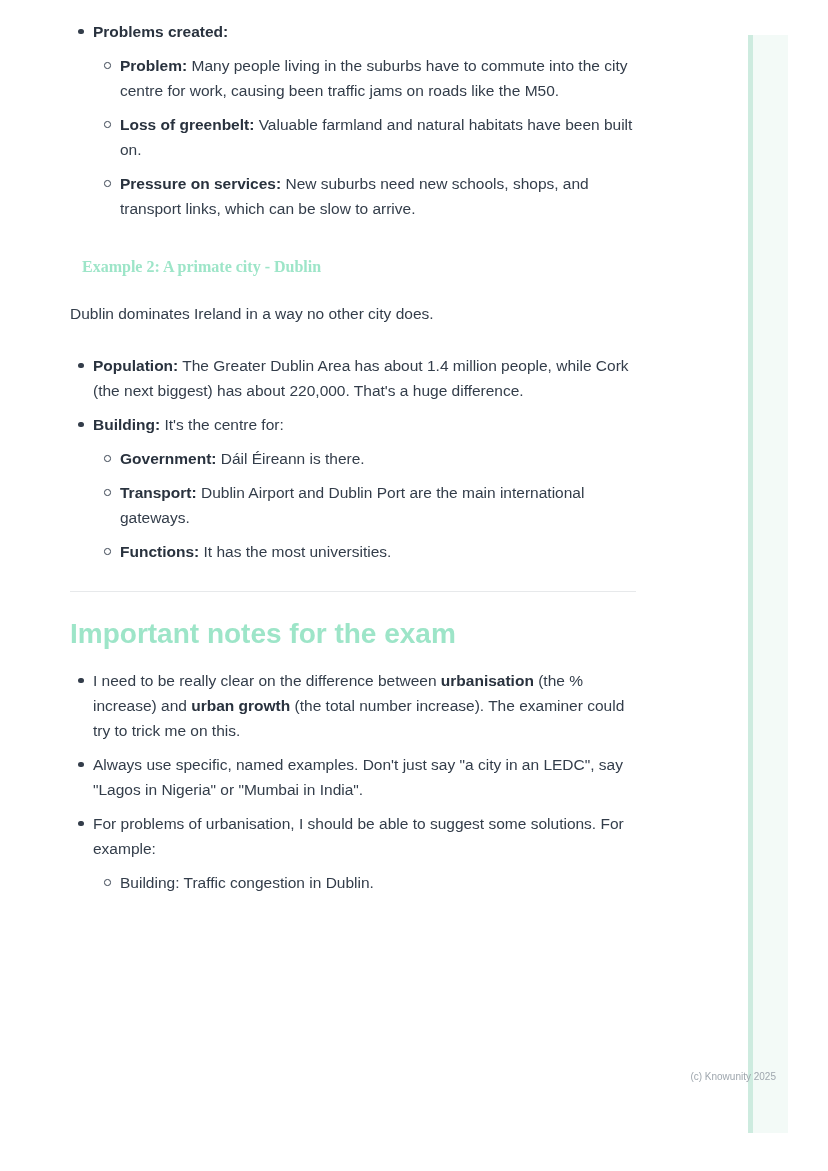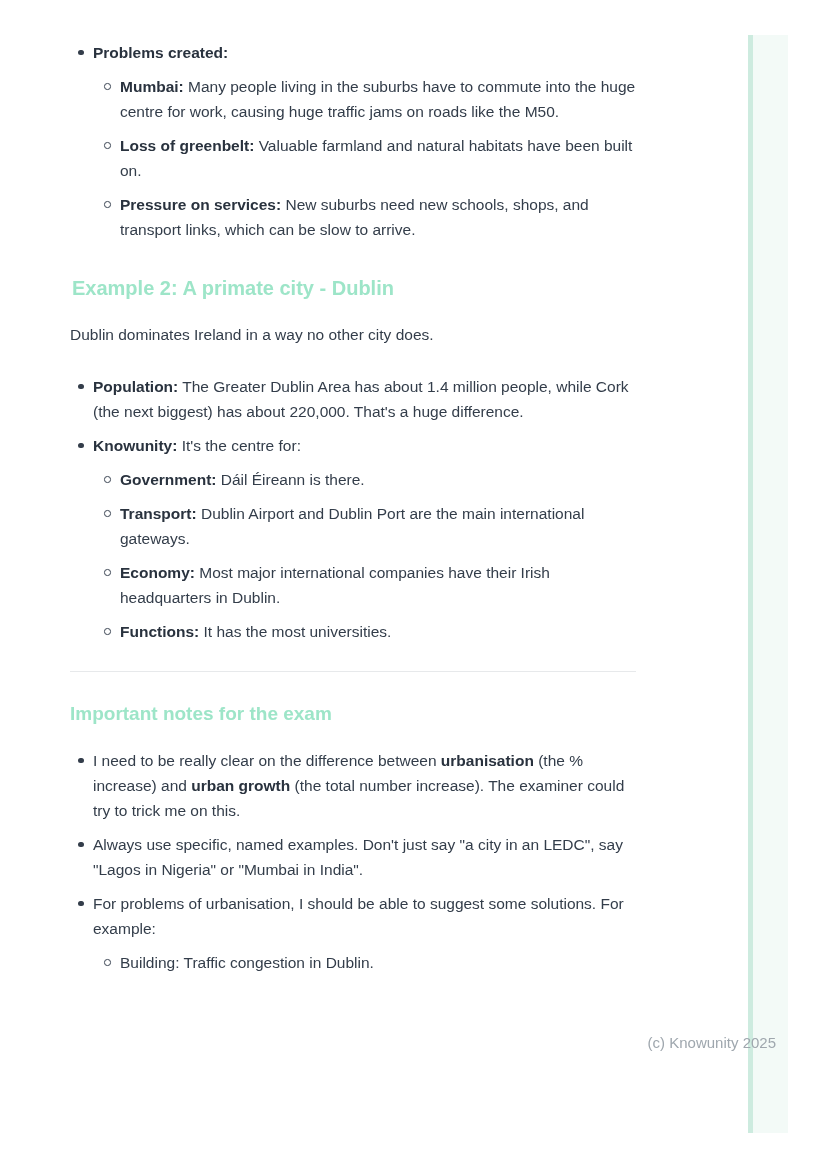--- a/index.html
+++ b/index.html
@@ -31,21 +31,21 @@
     left: 753px;
     width: 35px;
     height: 1098px;
     background: #f3faf7;
   }
   .content {
     position: absolute;
     top: 0;
     left: 70px;
     width: 566px;
-    padding-top: 40px;
+    padding-top: 19px;
     font-size: 15.5px;
     line-height: 25px;
   }
   strong { font-weight: 700; color: #29323e; }
 
   ul { list-style: none; margin: 0; padding: 0; }
   ul.l1 { padding-left: 23px; }
   ul.l2 { padding-left: 27px; margin-top: 9px; }
   li { position: relative; margin: 0 0 9px 0; }
   ul.l1 > li::before {
@@ -69,72 +69,72 @@
     background: transparent;
     border: 1.5px solid #3c4654;
   }
   h2.mint, h3.mint {
     font-family: "Liberation Sans", sans-serif;
     color: #9de5c8;
     font-weight: 700;
     margin: 0;
   }
   h3.mint {
-    font-size: 20px;
+    font-size: 16px;
     line-height: 24px;
-    margin: 34px 0 22px 2px;
+    margin: 34px 0 22px 12px;
+    font-family: Liberation Serif, serif;
   }
   h2.mint {
-    font-size: 19px;
+    font-size: 28px;
     line-height: 26px;
     margin: 29px 0 21px 0;
   }
   p.body-para { margin: 4px 0 27px 0; }
   hr.divider {
     border: none;
     border-top: 1px solid #e7e9eb;
     margin: 27px 0 0 0;
   }
   .footer {
     position: absolute;
-    top: 1036px;
+    top: 1070px;
     left: 0;
     width: 776px;
     text-align: right;
-    font-size: 15px;
+    font-size: 10px;
     line-height: 14px;
     color: #9fa7ae;
   }
 </style>
 </head>
 <body>
 
 <div class="page">
   <div class="accent-line"></div>
   <div class="accent-fill"></div>
 
   <div class="content">
     <ul class="l1">
         <li><span><strong>Problems created:</strong></span><ul class="l2">
-            <li><span><strong>Mumbai:</strong><span> Many people living in the suburbs have to commute into the huge centre for work, causing huge traffic jams on roads like the M50.</span></span></li>
+            <li><span><strong>Problem:</strong><span> Many people living in the suburbs have to commute into the city centre for work, causing been traffic jams on roads like the M50.</span></span></li>
             <li><span><strong>Loss of greenbelt:</strong><span> Valuable farmland and natural habitats have been built on.</span></span></li>
             <li><span><strong>Pressure on services:</strong><span> New suburbs need new schools, shops, and transport links, which can be slow to arrive.</span></span></li>
           </ul></li>
       </ul>
 
     <h3 class="mint">Example 2: A primate city - Dublin</h3>
 
     <p class="body-para">Dublin dominates Ireland in a way no other city does.</p>
 
     <ul class="l1">
         <li><span><strong>Population:</strong><span> The Greater Dublin Area has about 1.4 million people, while Cork (the next biggest) has about 220,000. That's a huge difference.</span></span></li>
-        <li><span><strong>Knowunity:</strong><span> It's the centre for:</span></span><ul class="l2">
+        <li><span><strong>Building:</strong><span> It's the centre for:</span></span><ul class="l2">
             <li><span><strong>Government:</strong><span> Dáil Éireann is there.</span></span></li>
             <li><span><strong>Transport:</strong><span> Dublin Airport and Dublin Port are the main international gateways.</span></span></li>
-            <li><span><strong>Economy:</strong><span> Most major international companies have their Irish headquarters in Dublin.</span></span></li>
             <li><span><strong>Functions:</strong><span> It has the most universities.</span></span></li>
           </ul></li>
       </ul>
 
     <hr class="divider">
 
     <h2 class="mint">Important notes for the exam</h2>
 
     <ul class="l1">
         <li><span><span>I need to be really clear on the difference between </span><strong>urbanisation</strong><span> (the % increase) and </span><strong>urban growth</strong><span> (the total number increase). The examiner could try to trick me on this.</span></span></li>

